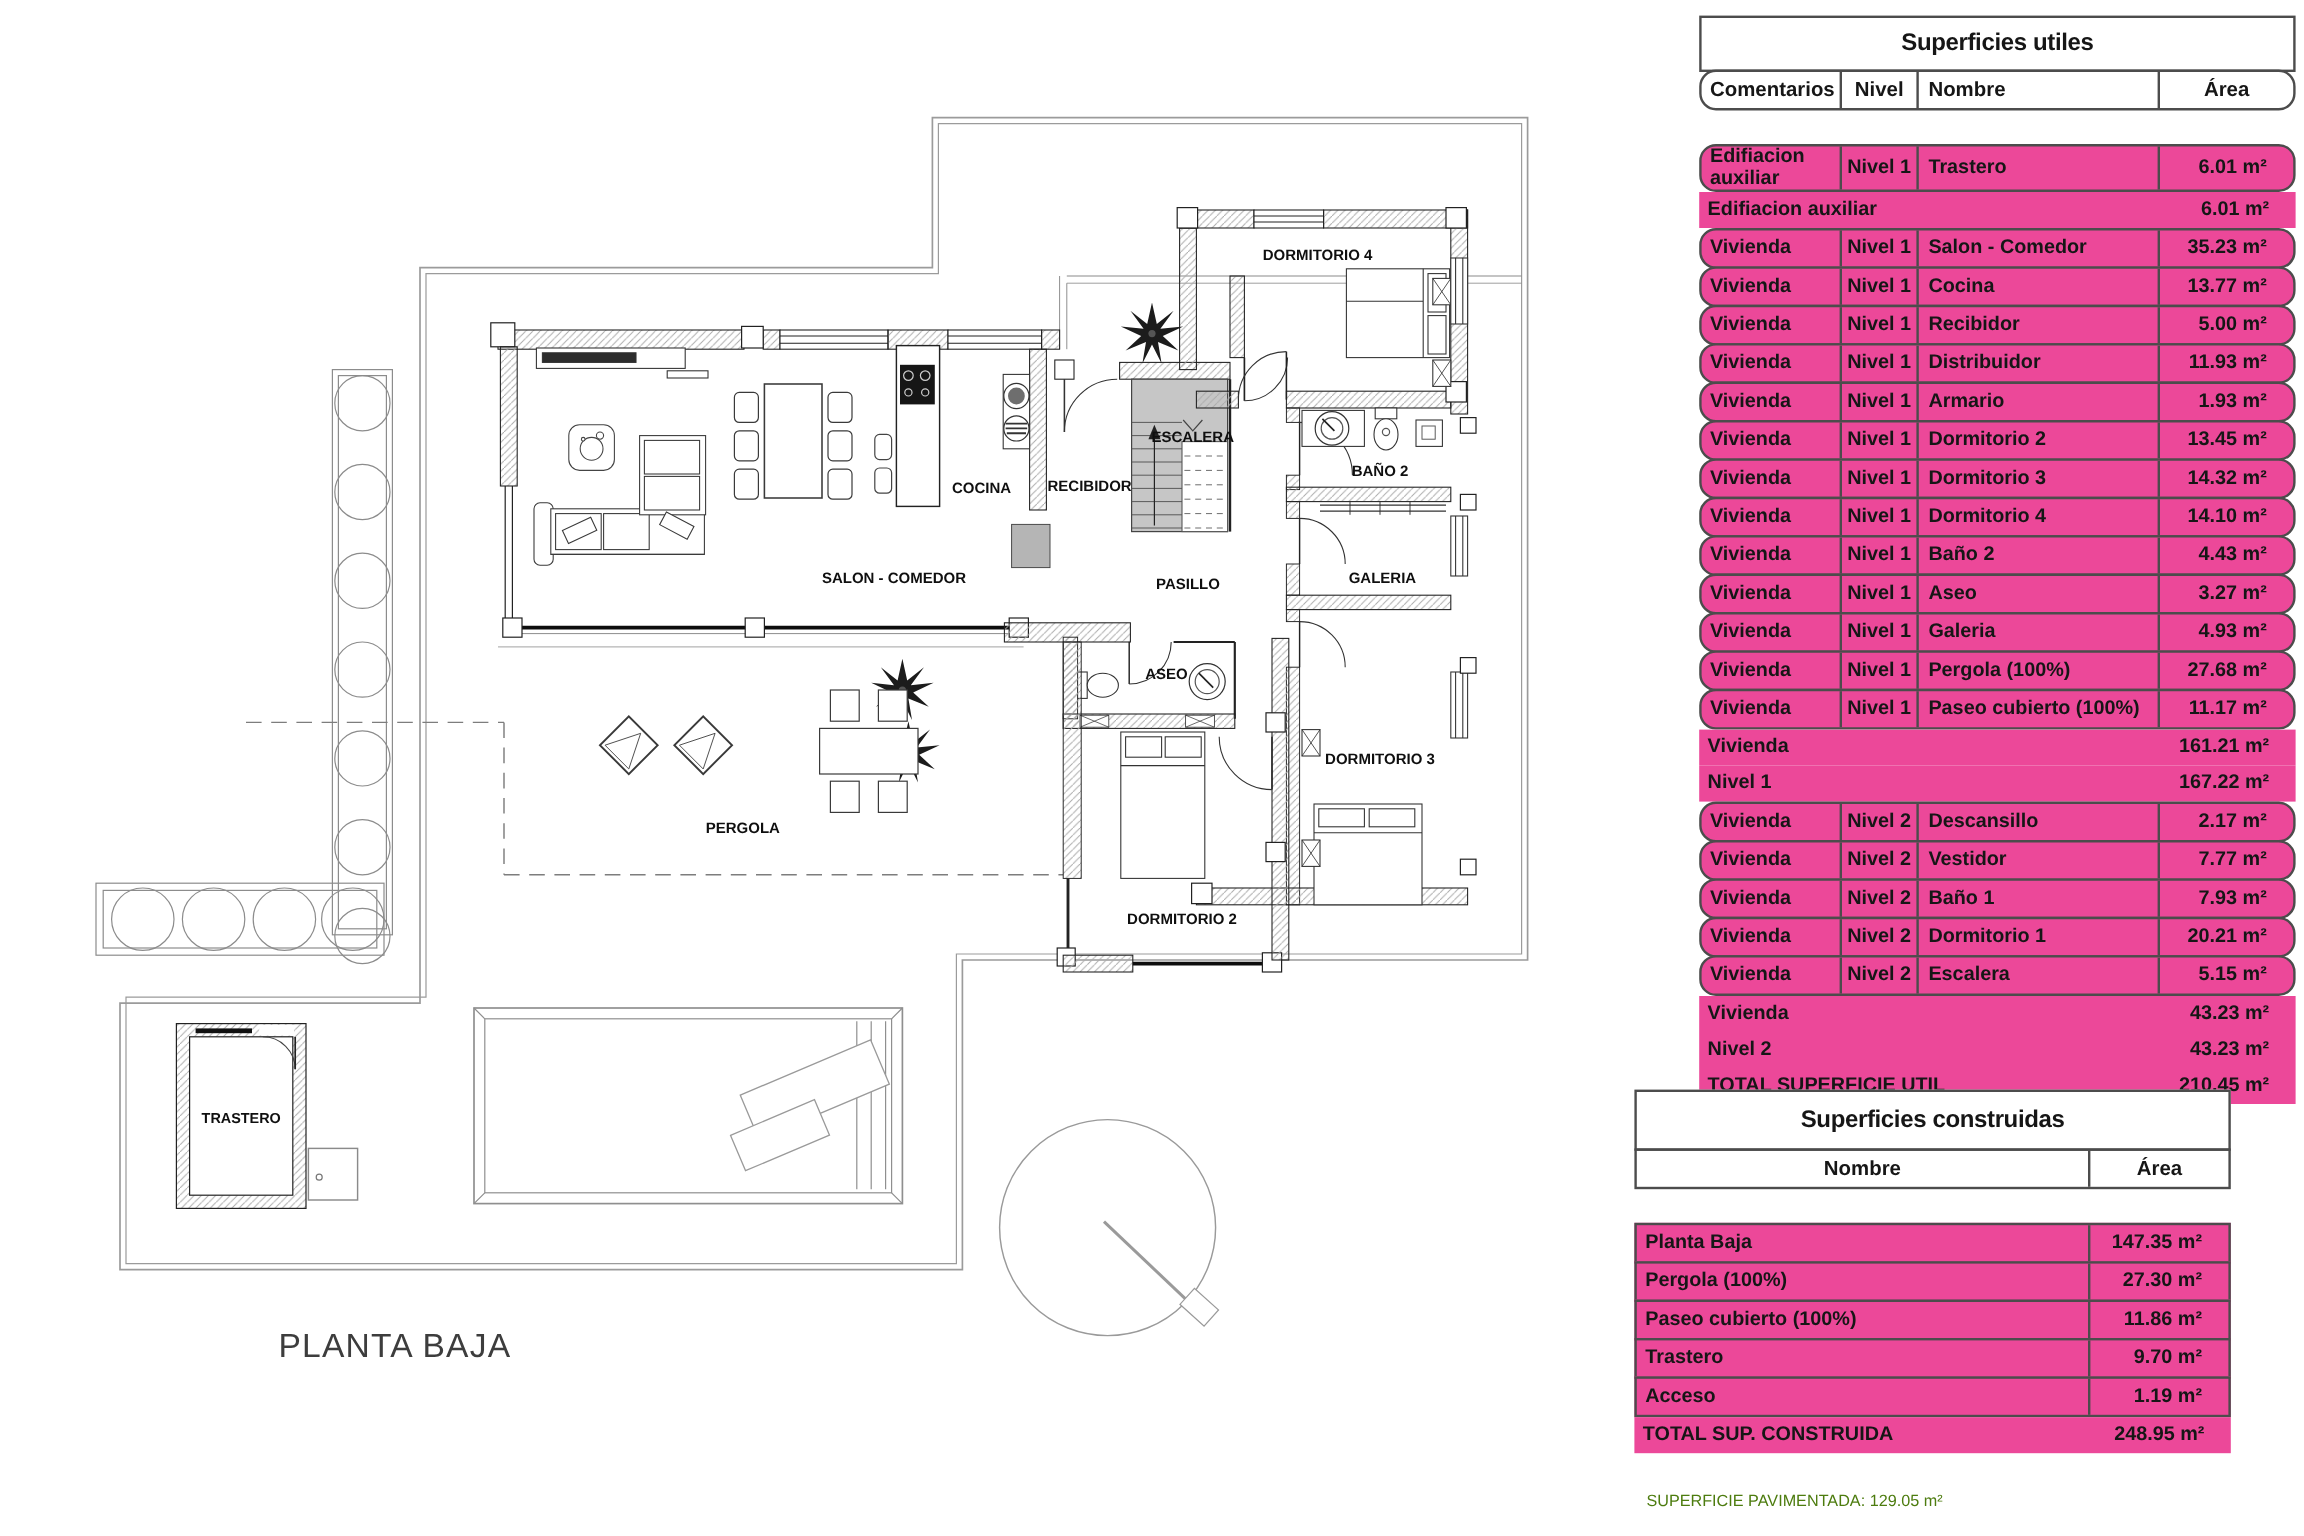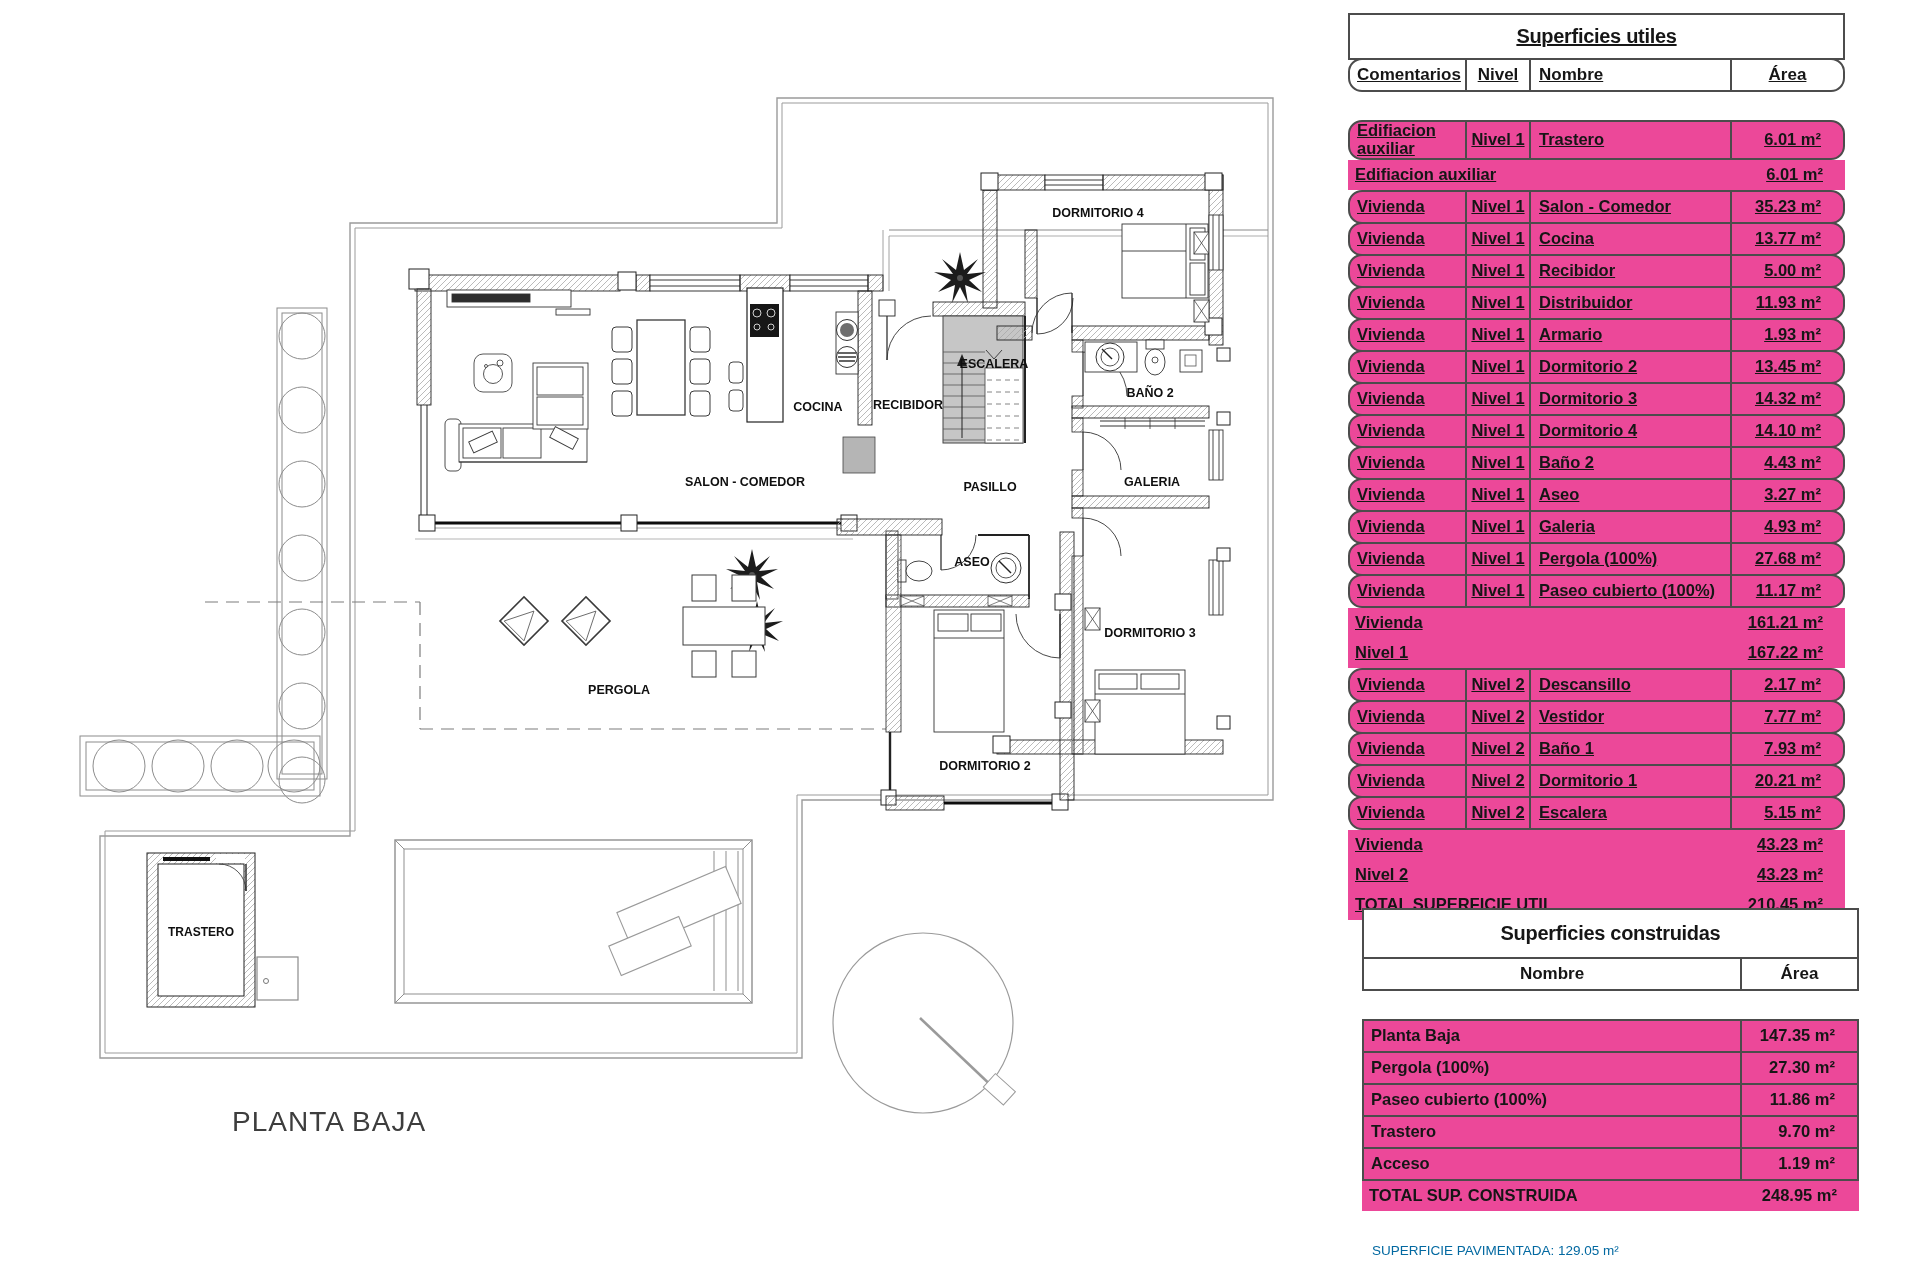--- a/index.html
+++ b/index.html
@@ -7,25 +7,25 @@
     width:1920px;height:1280px;position:relative;background:#ffffff;
     font-family:"Liberation Sans",sans-serif;color:#111;overflow:hidden;
   }
   
   #plan{position:absolute;left:0;top:0;}
   .plan-title{
     position:absolute;left:232px;top:1106px;font-size:28px;letter-spacing:1px;
     color:#3d3d3d;font-weight:400;
   }
   .foot-note{
-    position:absolute;left:1372px;top:1243px;font-size:13.5px;color:#0369a1;
+    position:absolute;left:1372px;top:1243px;font-size:13.5px;color:#4d7c0f;
   }
   
   .tbl{position:absolute;width:497px;color:#161616;}
-  #tbl-utiles{left:1348px;top:13px;text-decoration:underline;}
+  #tbl-utiles{left:1416px;top:13px;}
   #tbl-constr{left:1362px;top:908px;}
   .t-title{
     border:2px solid #4c4c4c;display:flex;align-items:center;justify-content:center;
     font-weight:700;font-size:20px;letter-spacing:-.3px;background:#fff;
   }
   #tbl-utiles .t-title{height:43px;}
   #tbl-constr .t-title{height:47px;}
   .t-cols{
     border:2px solid #4c4c4c;margin-top:-2px;display:grid;height:30px;
     font-weight:700;font-size:17px;align-items:stretch;

